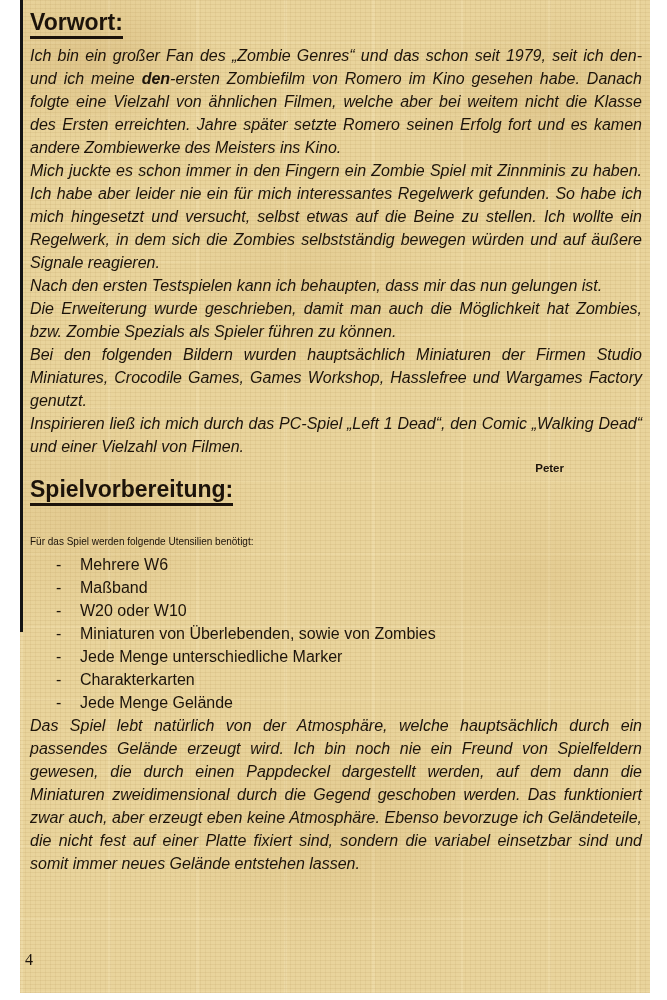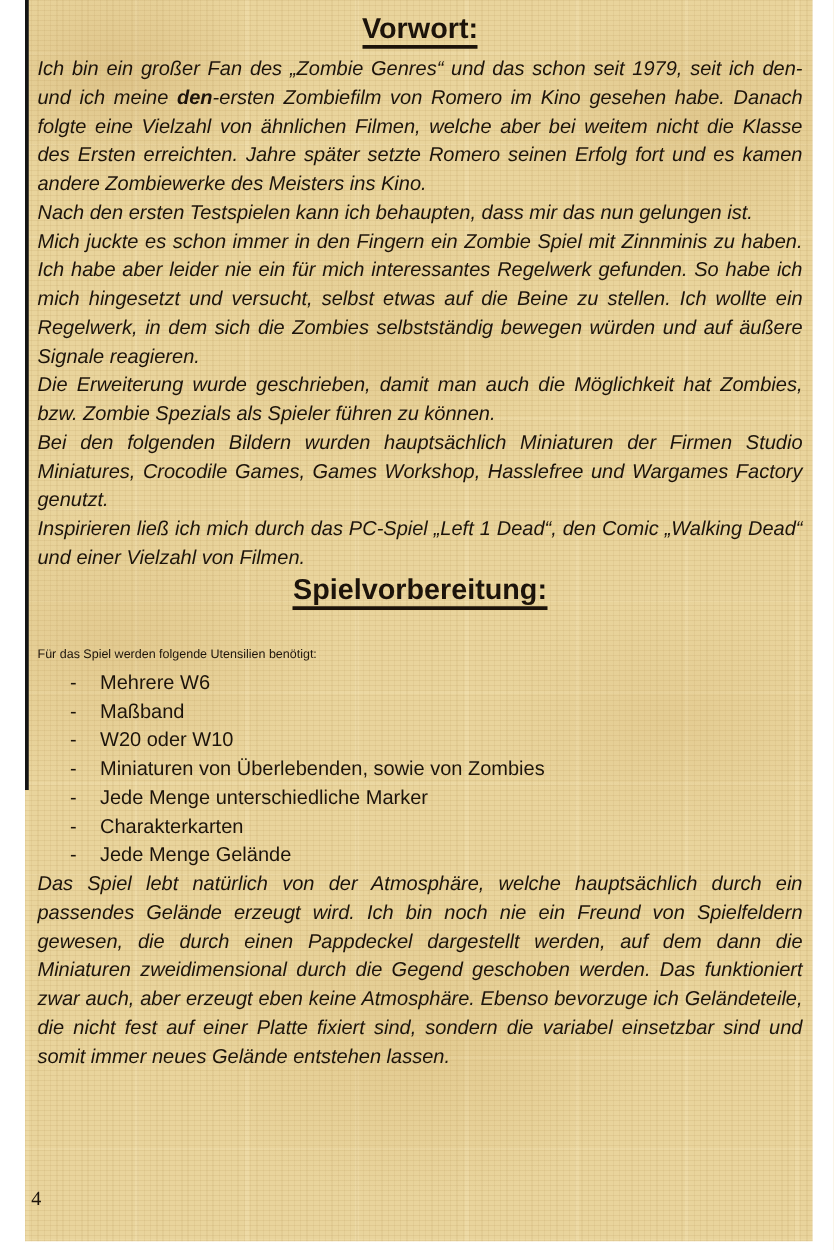--- a/index.html
+++ b/index.html
@@ -43,21 +43,20 @@
   .content{
     position:absolute;
     left:30px;top:9px;
     width:612px;
   }
   .heading{
     font-size:23px;
     font-weight:bold;
     line-height:27px;
     margin:0 0 5px 0;
-    text-align:center;
   }
   .heading .underlined{
     display:inline-block;
     border-bottom:3px solid var(--ink,#1c130a);
     padding-bottom:0px;
   }
   p.body{
     font-size:16px;
     line-height:23px;
     text-align:justify;
@@ -110,26 +109,27 @@
 
 <div class="sheet"></div>
 <div class="left-rule"></div>
 
 <div class="content">
 
   <h1 class="heading"><span class="underlined">Vorwort:</span></h1>
 
   <p class="body"><span>Ich bin ein großer Fan des „Zombie Genres“ und das schon seit 1979, seit ich den- und ich meine </span><b>den</b><span>-ersten Zombiefilm von Romero im Kino gesehen habe. Danach folgte eine Vielzahl von ähnlichen Filmen, welche aber bei weitem nicht die Klasse des Ersten erreichten. Jahre später setzte Romero seinen Erfolg fort und es kamen andere Zombiewerke des Meisters ins Kino.</span></p>
 
+  <p class="body">Mich juckte es schon immer in den Fingern ein Zombie Spiel mit Zinnminis zu haben. Ich habe aber leider nie ein für mich interessantes Regelwerk gefunden. So habe ich mich hingesetzt und versucht, selbst etwas auf die Beine zu stellen. Ich wollte ein Regelwerk, in dem sich die Zombies selbstständig bewegen würden und auf äußere Signale reagieren.</p>
   <p class="body">Nach den ersten Testspielen kann ich behaupten, dass mir das nun gelungen ist.</p>
-  <p class="body">Mich juckte es schon immer in den Fingern ein Zombie Spiel mit Zinnminis zu haben. Ich habe aber leider nie ein für mich interessantes Regelwerk gefunden. So habe ich mich hingesetzt und versucht, selbst etwas auf die Beine zu stellen. Ich wollte ein Regelwerk, in dem sich die Zombies selbstständig bewegen würden und auf äußere Signale reagieren.</p>
   <p class="body">Die Erweiterung wurde geschrieben, damit man auch die Möglichkeit hat Zombies, bzw. Zombie Spezials als Spieler führen zu können.</p>
   <p class="body">Bei den folgenden Bildern wurden hauptsächlich Miniaturen der Firmen Studio Miniatures, Crocodile Games, Games Workshop, Hasslefree und Wargames Factory genutzt.</p>
   <p class="body">Inspirieren ließ ich mich durch das PC-Spiel „Left 1 Dead“, den Comic „Walking Dead“ und einer Vielzahl von Filmen.</p>
 
+  <div class="signature">Peter</div>
 
   <h1 class="heading second"><span class="underlined">Spielvorbereitung:</span></h1>
 
   <p class="intro">Für das Spiel werden folgende Utensilien benötigt:</p>
 
   <ul class="utensils">
     <li>
         <span class="dash">-</span>
         <span>Mehrere W6</span>
       </li>

